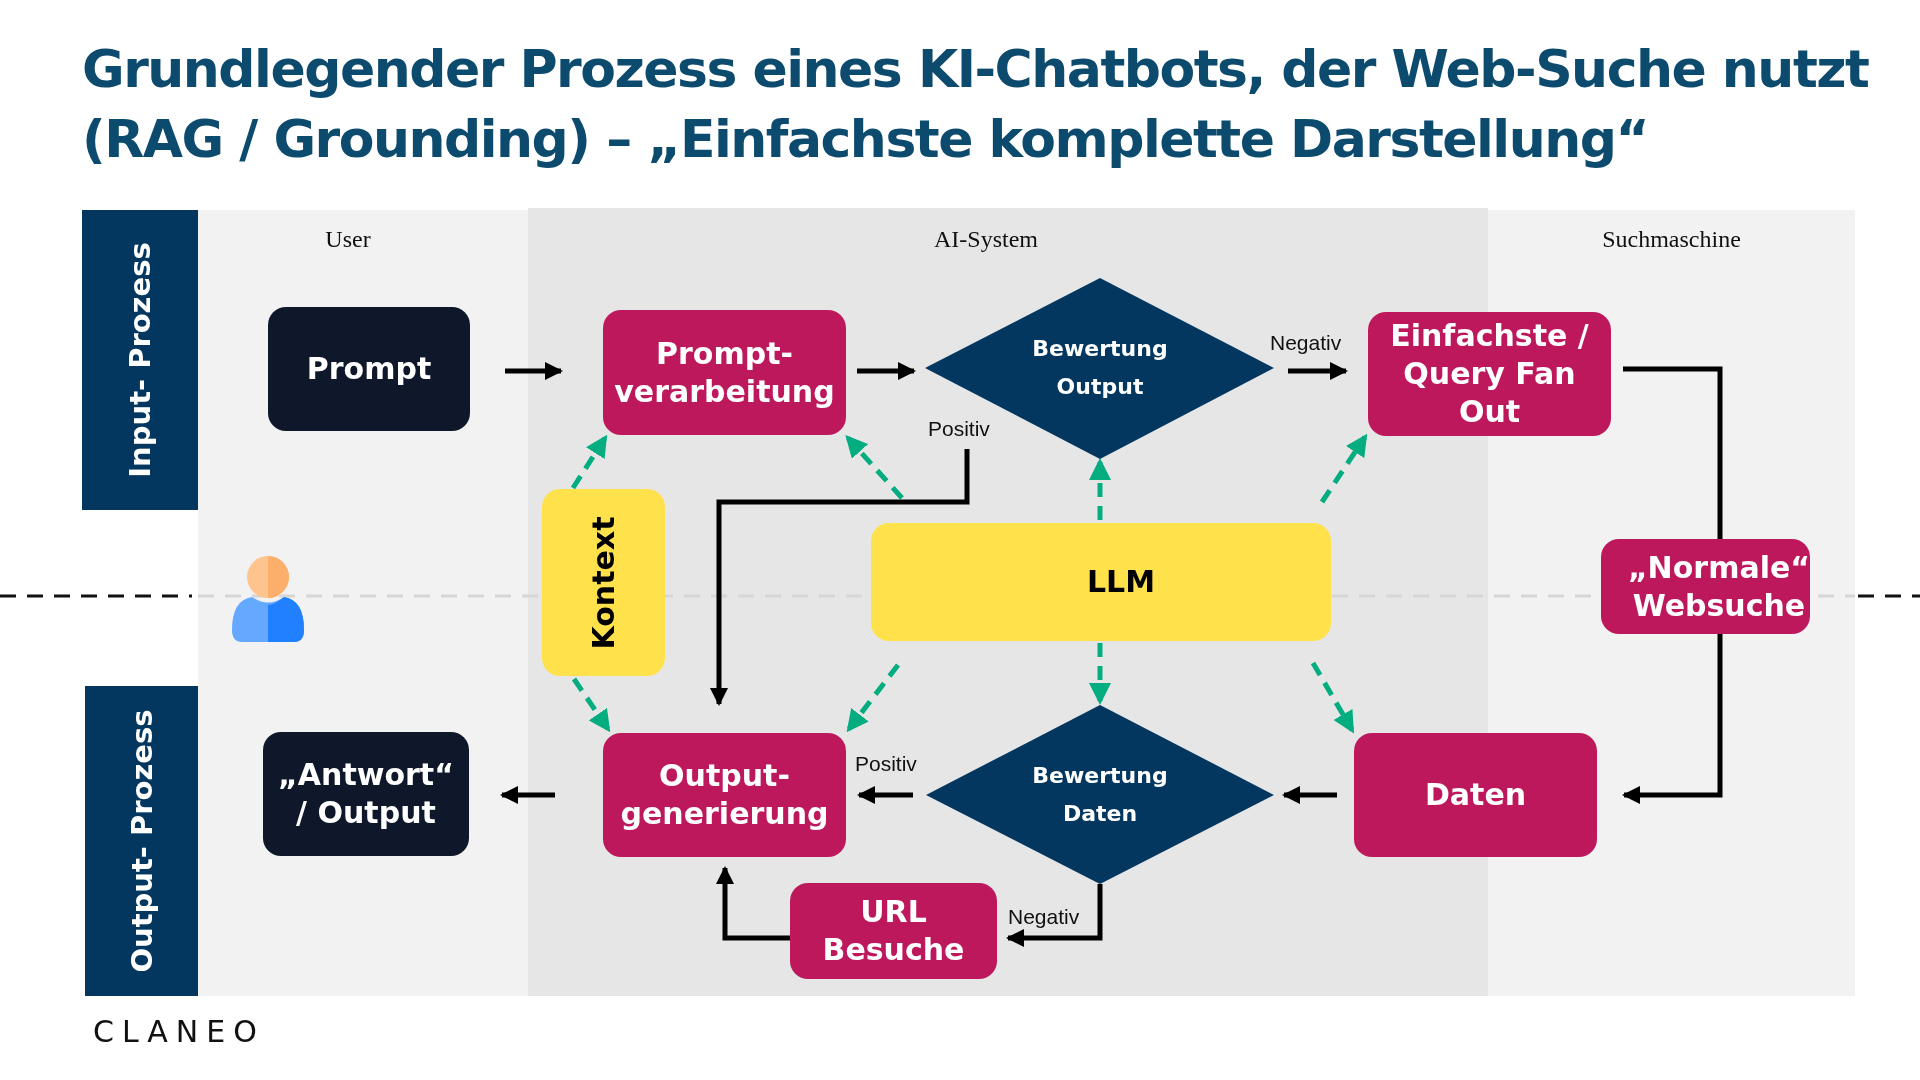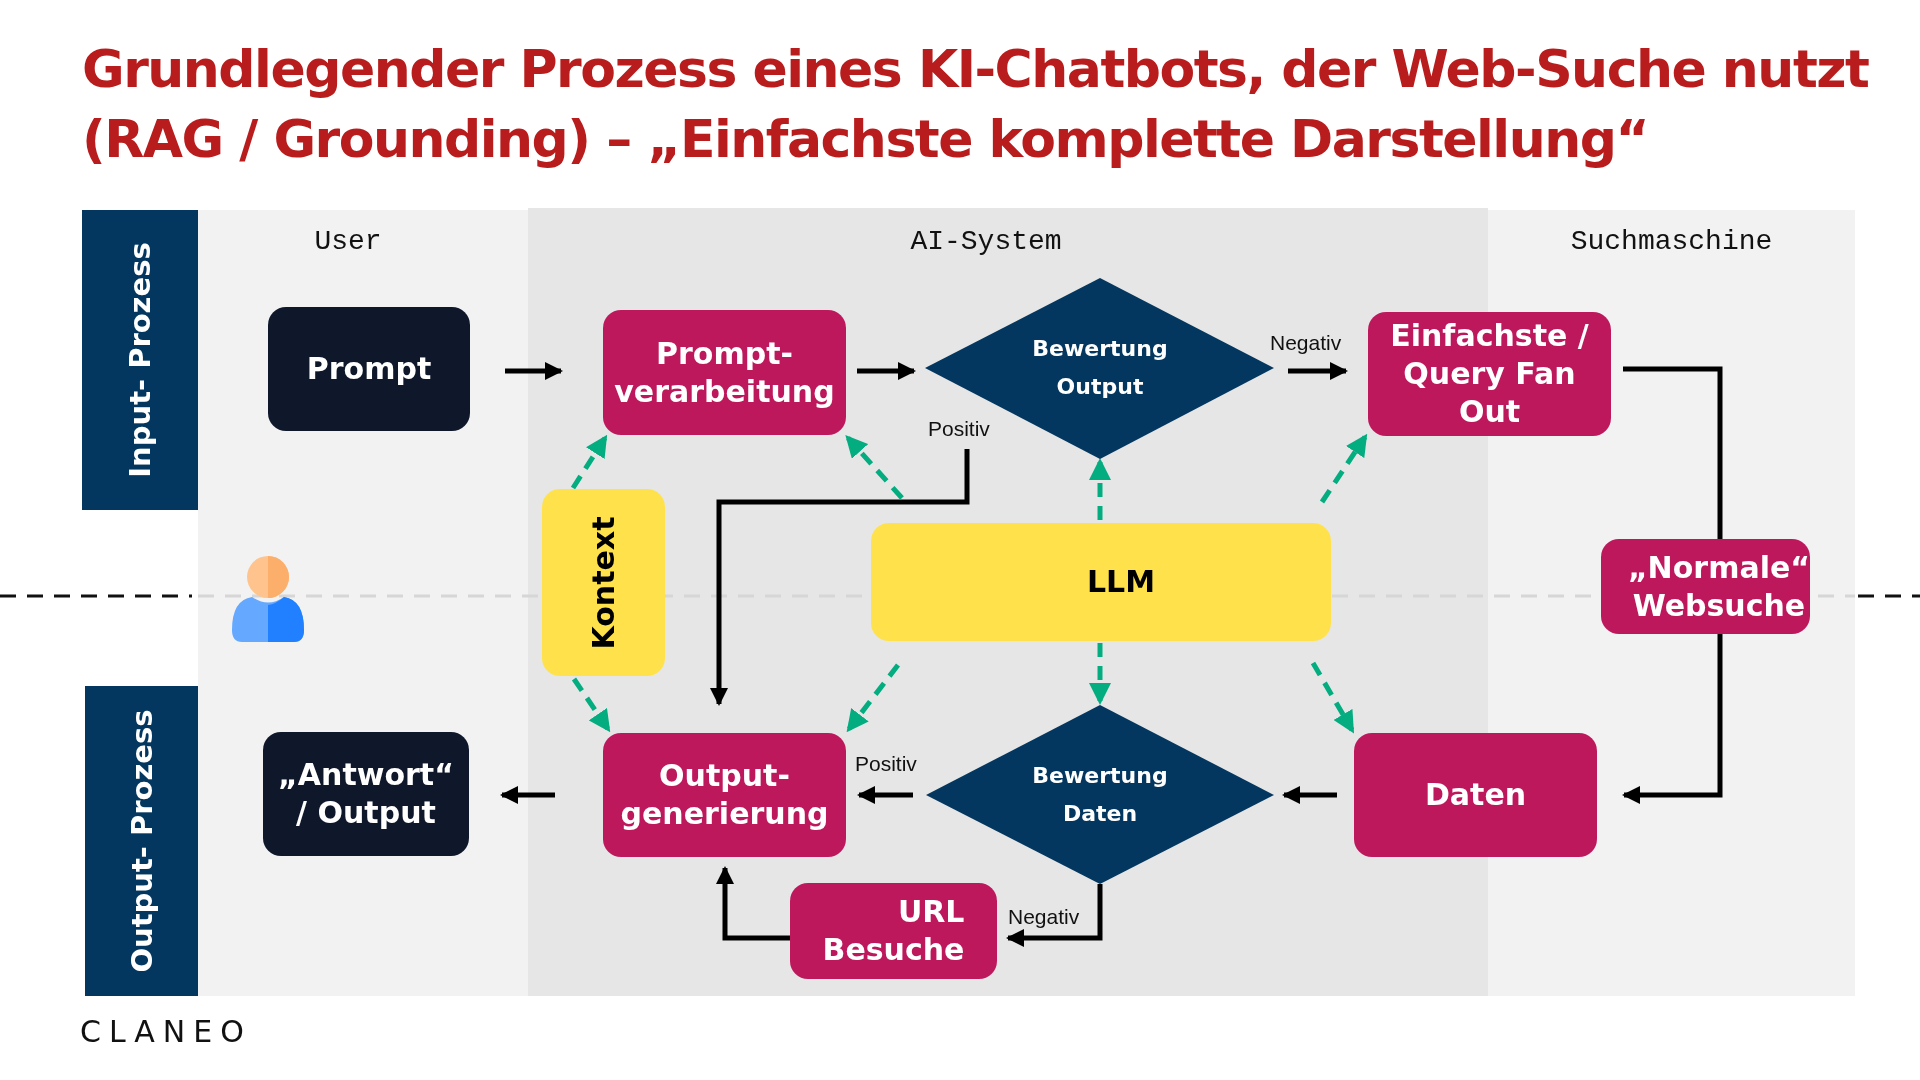--- a/index.html
+++ b/index.html
@@ -1,28 +1,28 @@
 <!DOCTYPE html>
 <html><head>
 <meta charset="utf-8">
 <style>
   * { margin: 0; padding: 0; box-sizing: border-box; }
   html, body { width: 1920px; height: 1080px; background: #ffffff; overflow: hidden; }
   body { position: relative; font-family: "Liberation Sans", sans-serif; color: #000; }
   .title {
     position: absolute; left: 82px; top: 34px; width: 1800px;
     font-family: "DejaVu Sans", sans-serif; font-weight: bold; font-size: 52px;
-    line-height: 70px; letter-spacing: -1.5px; color: #b91c1c;
+    line-height: 70px; letter-spacing: -1.5px; color: #0c4a6e;
   }
   .panel { position: absolute; }
   .panel-user { left: 198px; top: 210px; width: 330px; height: 786px; background: #f2f2f2; }
   .panel-ai { left: 528px; top: 208px; width: 960px; height: 788px; background: #e6e6e6; }
   .panel-search { left: 1488px; top: 210px; width: 367px; height: 786px; background: #f2f2f2; }
   .col-label {
-    position: absolute; font-family: Liberation Mono, monospace; font-size: 28px;
+    position: absolute; font-family: Liberation Serif, serif; font-size: 24px;
     color: #111; text-align: center;
   }
   .side-bar {
     position: absolute; background: #04375f; color: #fff;
     display: flex; align-items: center; justify-content: center;
   }
   .side-bar span {
     transform: rotate(-90deg); white-space: nowrap;
     font-family: "DejaVu Sans", sans-serif; font-weight: bold; font-size: 29px;
   }
@@ -39,21 +39,21 @@
   .dtext {
     position: absolute; color: #fff; text-align: center;
     font-family: "DejaVu Sans", sans-serif; font-weight: bold; font-size: 22px; line-height: 38px;
     white-space: pre-line; display: flex; align-items: center; justify-content: center;
   }
   .small-label {
     position: absolute; font-family: "Liberation Sans", sans-serif; font-size: 21px; color: #111;
   }
   svg.overlay { position: absolute; left: 0; top: 0; width: 1920px; height: 1080px; pointer-events: none; }
   .logo {
-    position: absolute; left: 80px; top: 1014px;
+    position: absolute; left: 93px; top: 1014px;
     font-family: "DejaVu Sans", sans-serif; font-weight: normal; font-size: 30px;
     letter-spacing: 8px; color: #111;
   }
 </style>
 </head>
 <body>
 
 <div class="title">Grundlegender Prozess eines KI-Chatbots, der Web-Suche nutzt (RAG / Grounding) – „Einfachste komplette Darstellung“</div>
 
 <div class="panel panel-user"></div>
@@ -155,21 +155,21 @@
 </div>
 <div class="box navy" style="left:603px; top:733px; width:243px; height:124px;">
   <span>Output-
 generierung</span>
 </div>
 <div class="dtext" style="left:975px; top:745px; width:250px; height:100px;">Bewertung
 Daten</div>
 <div class="box navy" style="left:1354px; top:733px; width:243px; height:124px;">
   <span>Daten</span>
 </div>
-<div class="box navy" style="left:790px; top:883px; width:207px; height:96px;text-align:right;">
+<div class="box navy" style="left:790px; top:883px; width:207px; height:96px;">
   <span>URL
 Besuche</span>
 </div>
 
 <div class="small-label" style="left:1270px; top:331px;">Negativ</div>
 <div class="small-label" style="left:928px; top:417px;">Positiv</div>
 <div class="small-label" style="left:855px; top:752px;">Positiv</div>
 <div class="small-label" style="left:1008px; top:905px;">Negativ</div>
 
 <div class="logo">CLANEO</div>

